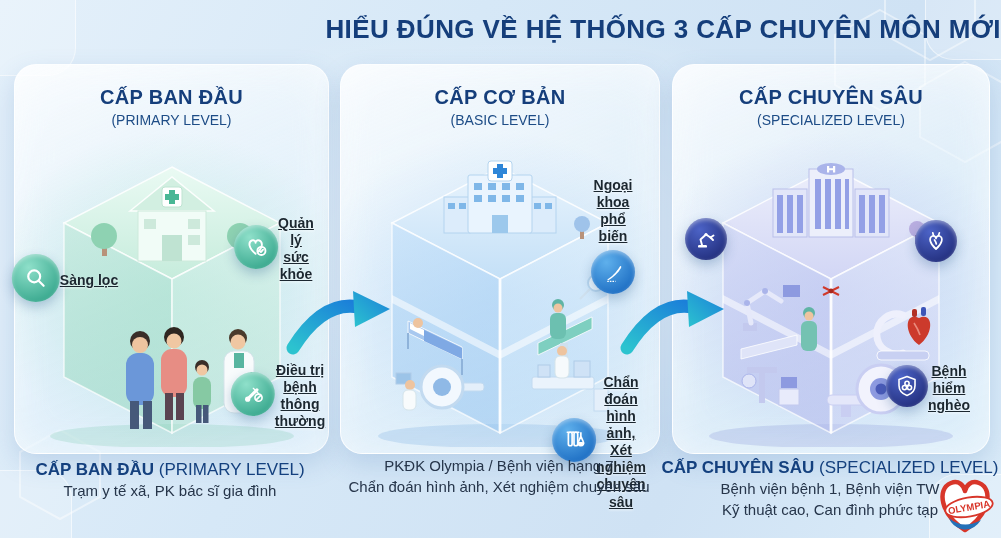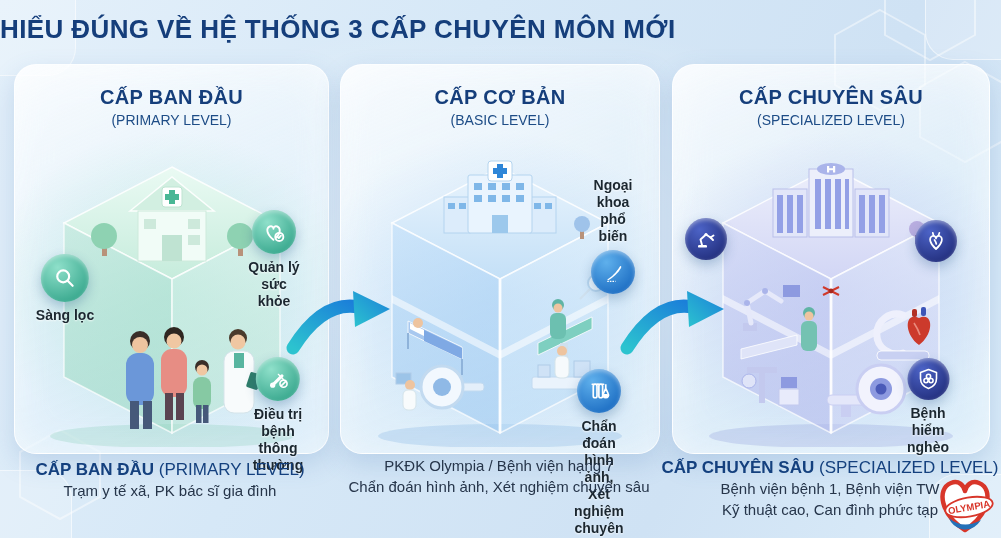--- a/index.html
+++ b/index.html
@@ -10,52 +10,52 @@
   }
   .stage::before{
     content:"";position:absolute;inset:0;
     background:radial-gradient(620px 330px at 50% 46%,rgba(255,255,255,.50),rgba(255,255,255,0) 70%);
     pointer-events:none;
   }
   .corner{position:absolute;width:118px;height:118px;border-radius:28px;
     background:rgba(255,255,255,.20);border:1.5px solid rgba(255,255,255,.55);}
   .bg-hex{position:absolute;inset:0;pointer-events:none;}
   .page-title{
-    position:absolute;top:14px;left:0;width:100%;text-align:left;
+    position:absolute;top:14px;left:0;width:100%;text-align:right;
     font-size:26px;font-weight:800;letter-spacing:.4px;color:#153e7b;
   }
   .panel{
     position:absolute;top:64px;height:388px;border-radius:22px;
     background:linear-gradient(158deg,rgba(255,255,255,.78) 0%,rgba(233,245,252,.55) 45%,rgba(219,238,250,.65) 100%);
     border:1.5px solid rgba(255,255,255,.9);
     box-shadow:0 10px 26px rgba(70,120,180,.20), inset 0 0 42px rgba(255,255,255,.55);
   }
   .panel-1{left:14px;width:313px;}
   .panel-2{left:340px;width:318px;}
   .panel-3{left:672px;width:316px;}
   .tint{position:absolute;inset:0;border-radius:22px;pointer-events:none;}
   .panel-1 .tint{background:radial-gradient(260px 220px at 50% 58%,rgba(120,216,182,.30),rgba(120,216,182,0) 72%);}
   .panel-2 .tint{background:radial-gradient(260px 220px at 50% 58%,rgba(120,180,240,.30),rgba(120,180,240,0) 72%);}
   .panel-3 .tint{background:radial-gradient(260px 220px at 50% 58%,rgba(140,150,230,.32),rgba(140,150,230,0) 72%);}
   .panel-head{position:absolute;top:20px;left:0;width:100%;text-align:center;line-height:1.25;}
   .panel-heading{font-size:20px;font-weight:800;color:#153e7b;letter-spacing:.3px;}
   .panel-level{font-size:14px;font-weight:500;color:#1d4c86;margin-top:2px;}
   .cube{position:absolute;left:50%;transform:translateX(-50%);top:72px;}
-  .badge{position:absolute;display:flex;flex-direction:column;align-items:center;transform:translateX(-50%);}
+  .badge{position:absolute;display:flex;flex-direction:row;align-items:center;transform:translateX(-50%);}
   .circ{
     border-radius:50%;display:flex;align-items:center;justify-content:center;flex:none;
     box-shadow:0 5px 12px rgba(40,90,140,.30), inset 0 2px 4px rgba(255,255,255,.45);
   }
   .circ.teal{width:48px;height:48px;background:radial-gradient(circle at 35% 28%,#8fe0ca,#3aa98f 78%);}
   .circ.teal.sm{width:44px;height:44px;}
   .circ.blue{width:44px;height:44px;background:radial-gradient(circle at 35% 28%,#5fb0ec,#1e6fc4 78%);}
   .circ.indigo{width:42px;height:42px;background:radial-gradient(circle at 35% 28%,#4c63c6,#232f7e 80%);}
   .badge-label{
     margin-top:5px;font-size:14px;font-weight:600;color:#1b2730;text-align:center;
-    line-height:1.22;white-space:pre-line;text-shadow:0 1px 2px rgba(255,255,255,.8);
+    line-height:1.22;white-space:pre-line;text-shadow:0 1px 2px rgba(255,255,255,.8);text-decoration:underline;
   }
   .badge-rev{flex-direction:column-reverse;}
   .badge-rev .badge-label{margin-top:0;margin-bottom:5px;}
   .arrow{position:absolute;width:112px;height:80px;}
   .caption{position:absolute;width:344px;transform:translateX(-50%);text-align:center;line-height:1.38;}
   .cap-title{font-size:17px;color:#14407e;}
   .cap-bold{font-weight:800;}
   .cap-level{font-weight:400;}
   .cap-line{font-size:15px;color:#26354a;}
   .logo{position:absolute;left:931px;top:474px;width:68px;height:62px;}

